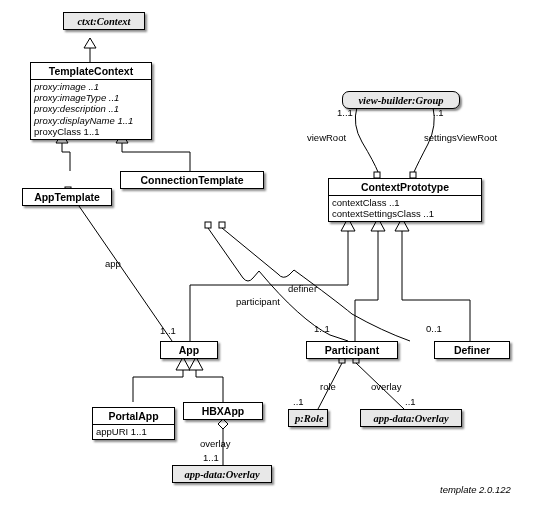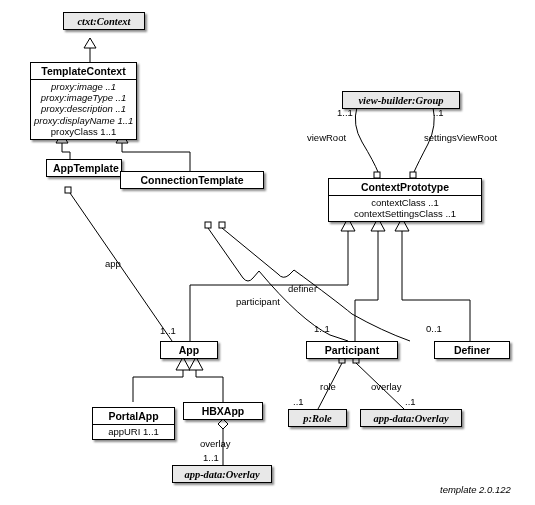--- a/index.html
+++ b/index.html
@@ -32,21 +32,21 @@
   .box.shaded{background:#e8e8e8;font-family:Liberation Serif, serif;}
   .box.shaded .title{font-style:italic;}
   .box .attrs{
     border-top:1px solid #000;
     padding:1px 3px 2px 3px;
   }
   .box .attrs div{
     font-size:9.5px;
     line-height:11.2px;
     white-space:nowrap;
-    text-align:center;
+    text-align:left;
   }
   .box .attrs div.ital{font-style:italic;}
 
   
   .lbl{
     position:absolute;
     font-size:9.5px;
     line-height:11px;
     white-space:nowrap;
     color:#000;
@@ -118,40 +118,40 @@
 
       <rect x="353" y="357" width="6" height="6" fill="#fff"></rect>
       <line x1="356" y1="363" x2="404" y2="409"></line>
     </g>
   </svg>
 
   <div class="box shaded" style="left:63px;top:12px;width:82px;">
     <div class="title">ctxt:Context</div>
   </div>
 
-  <div class="box" style="left:30px;top:62px;width:107px;">
+  <div class="box" style="left:30px;top:62px;width:122px;">
     <div class="title">TemplateContext</div>
     <div class="attrs">
       <div class="ital">proxy:image ..1</div>
       <div class="ital">proxy:imageType ..1</div>
       <div class="ital">proxy:description ..1</div>
       <div class="ital">proxy:displayName 1..1</div>
       <div>proxyClass 1..1</div>
     </div>
   </div>
 
-  <div class="box" style="left:22px;top:159px;width:76px;margin-left:24px;">
+  <div class="box" style="left:22px;top:188px;width:90px;">
     <div class="title">AppTemplate</div>
   </div>
 
   <div class="box" style="left:120px;top:171px;width:144px;">
     <div class="title">ConnectionTemplate</div>
   </div>
 
-  <div class="box shaded" style="left:342px;top:91px;width:118px;">
+  <div class="box shaded" style="left:342px;top:91px;width:118px;border-radius:7px;">
     <div class="title">view-builder:Group</div>
   </div>
 
   <div class="box" style="left:328px;top:178px;width:154px;">
     <div class="title">ContextPrototype</div>
     <div class="attrs">
       <div>contextClass ..1</div>
       <div>contextSettingsClass ..1</div>
     </div>
   </div>
@@ -172,21 +172,21 @@
     <div class="title">PortalApp</div>
     <div class="attrs">
       <div>appURI 1..1</div>
     </div>
   </div>
 
   <div class="box" style="left:183px;top:402px;width:80px;">
     <div class="title">HBXApp</div>
   </div>
 
-  <div class="box shaded" style="left:288px;top:409px;width:59px;">
+  <div class="box shaded" style="left:288px;top:409px;width:40px;">
     <div class="title">p:Role</div>
   </div>
 
   <div class="box shaded" style="left:360px;top:409px;width:102px;">
     <div class="title">app-data:Overlay</div>
   </div>
 
   <div class="box shaded" style="left:172px;top:465px;width:100px;">
     <div class="title">app-data:Overlay</div>
   </div>

